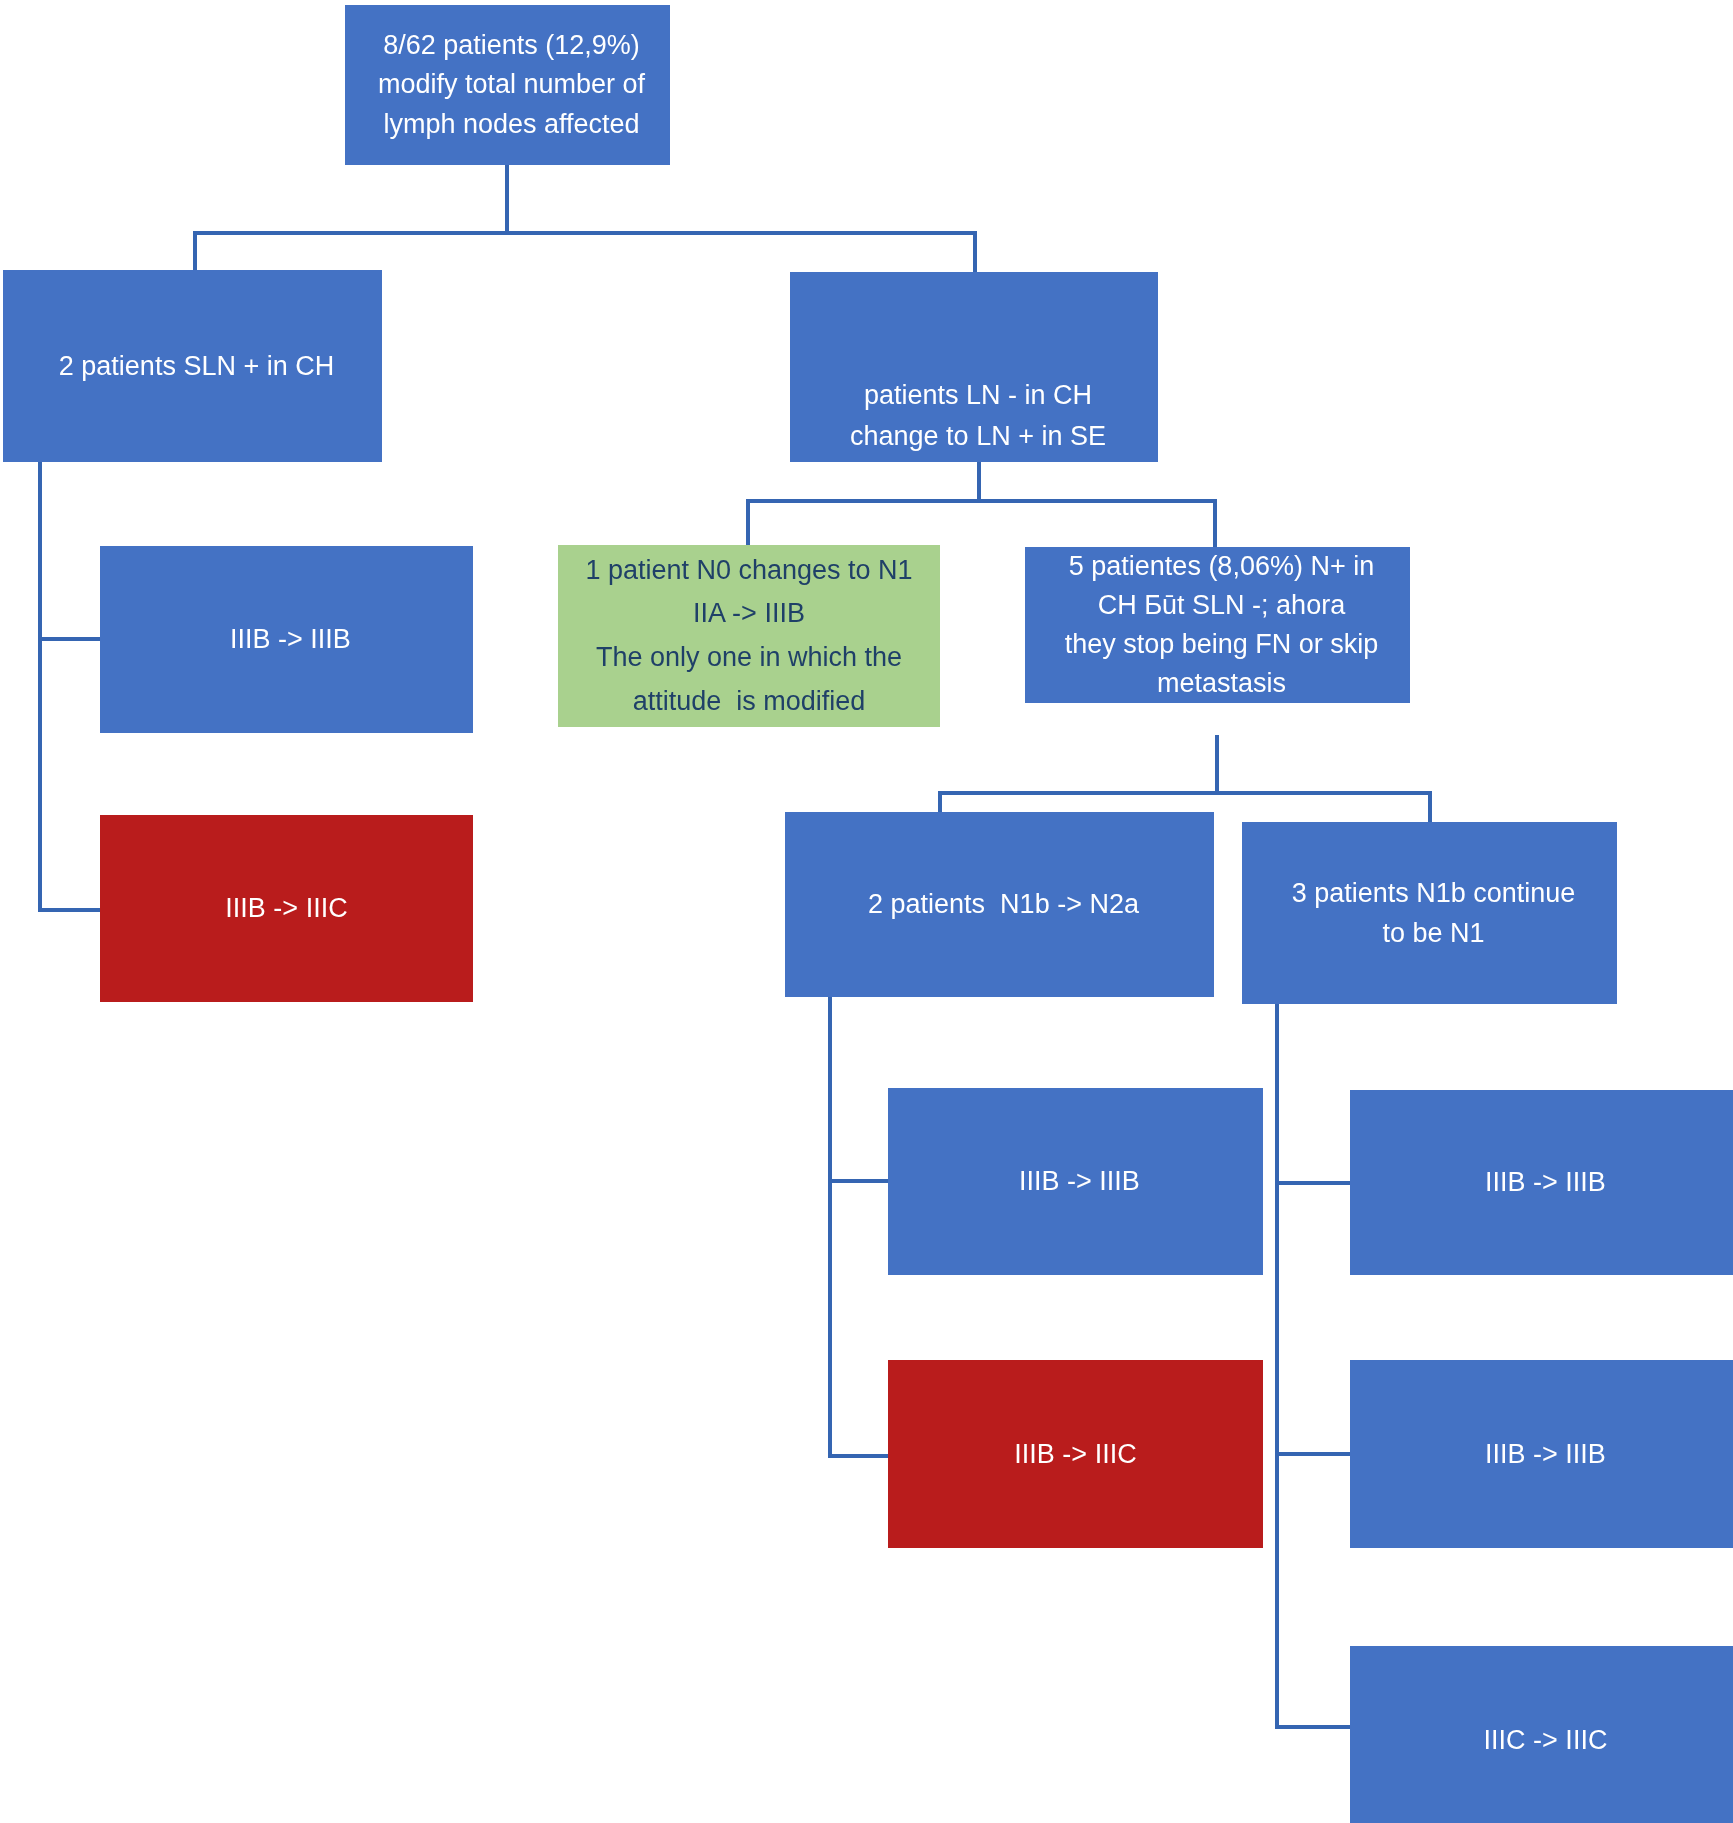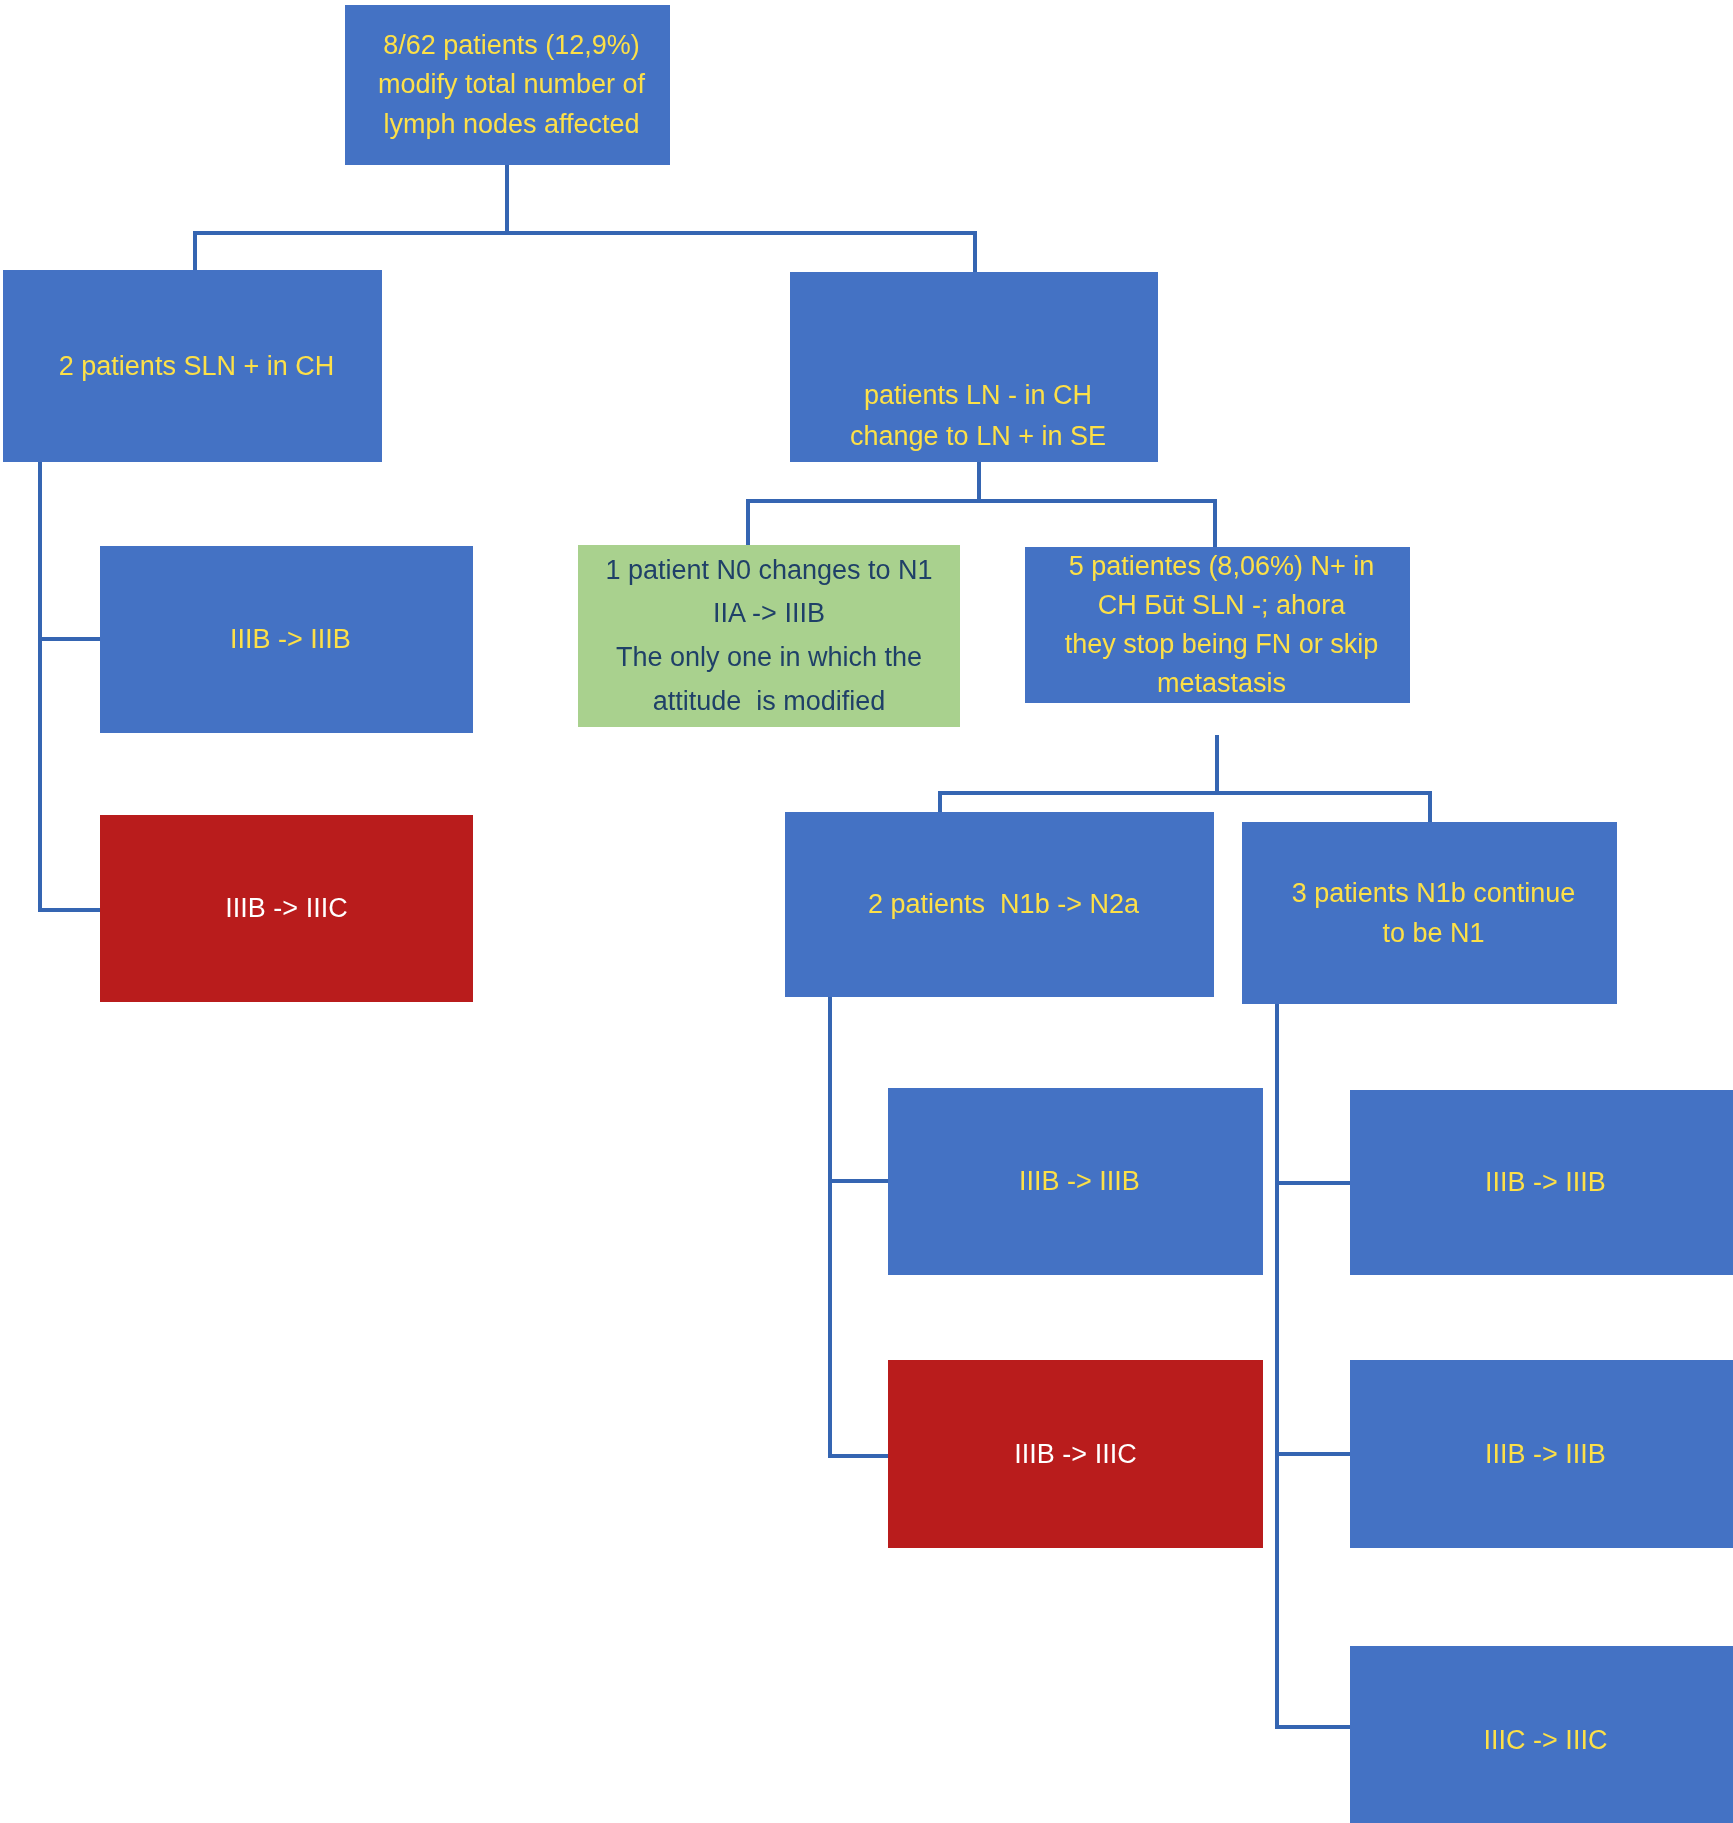--- a/index.html
+++ b/index.html
@@ -16,21 +16,21 @@
     overflow: hidden;
   }
   .node {
     position: absolute;
     display: flex;
     align-items: center;
     justify-content: center;
     text-align: center;
     box-sizing: border-box;
   }
-  .node-blue  { background: #4472c4; color: #fde047; padding-left: 8px; }
+  .node-blue  { background: #4472c4; color: #ffffff; padding-left: 8px; }
   .node-green { background: #b91c1c; color: #ffffff; }
   .node-green-dark { background: #a9d18e; color: #1f4068; }
   .node-text {
     white-space: pre-wrap;
     font-size: 27px;
     line-height: 1.5;
     padding: 6px 10px;
   }
   .node-text.tight { line-height: 1.45; }
   .node-text.roomy { line-height: 1.62; }
@@ -88,21 +88,21 @@
   </div>
 
   <div class="node node-blue" style="left:100px;top:546px;width:373px;height:187px;">
     <span class="node-text">IIIB -&gt; IIIB</span>
   </div>
 
   <div class="node node-green" style="left:100px;top:815px;width:373px;height:187px;">
     <span class="node-text">IIIB -&gt; IIIC</span>
   </div>
 
-  <div class="node node-green-dark" style="left:558px;top:545px;width:382px;height:182px;margin-left:20px;">
+  <div class="node node-green-dark" style="left:558px;top:545px;width:382px;height:182px;">
     <span class="node-text roomy">1 patient N0 changes to N1
 IIA -&gt; IIIB
 The only one in which the
 attitude  is modified</span>
   </div>
 
   <div class="node node-blue" style="left:1025px;top:547px;width:385px;height:156px;">
     <span class="node-text tight">5 patientes (8,06%) N+ in
 CH Ƃūt SLN -; ahora
 they stop being FN or skip

